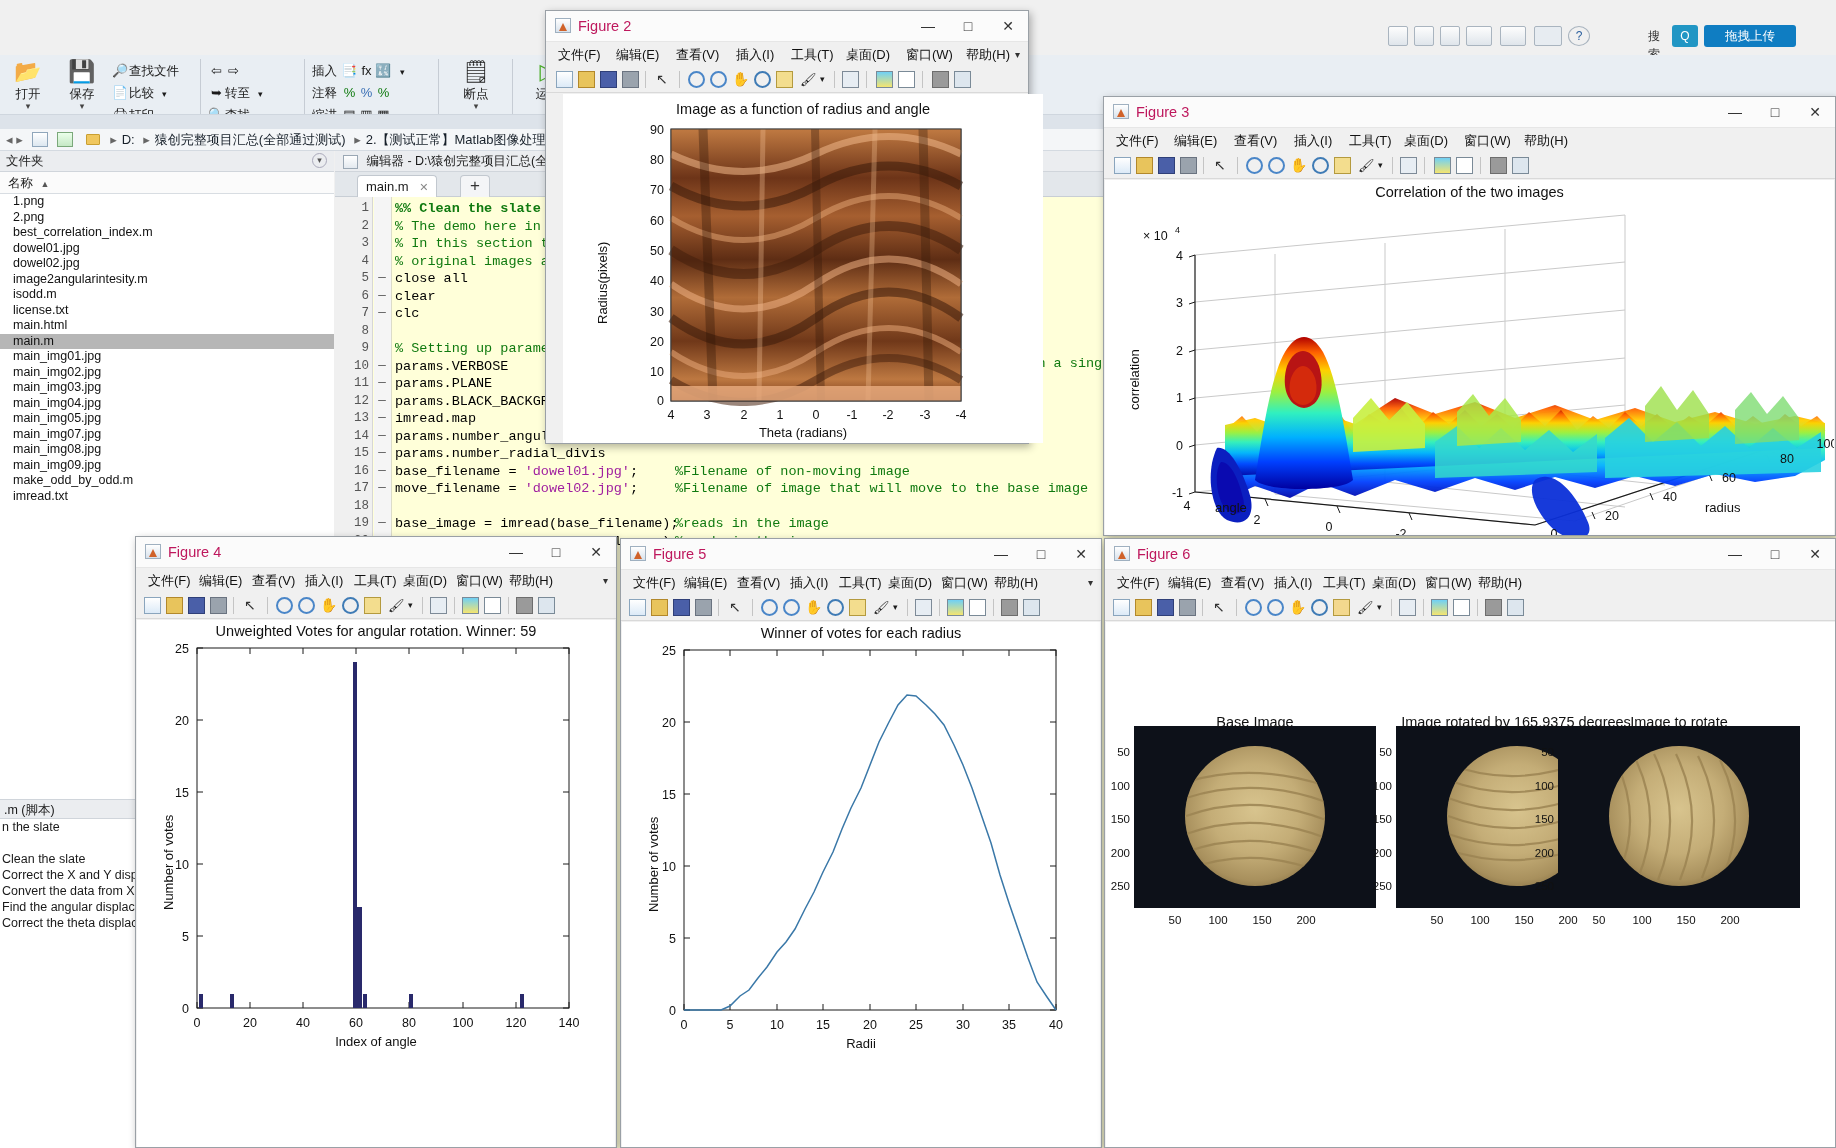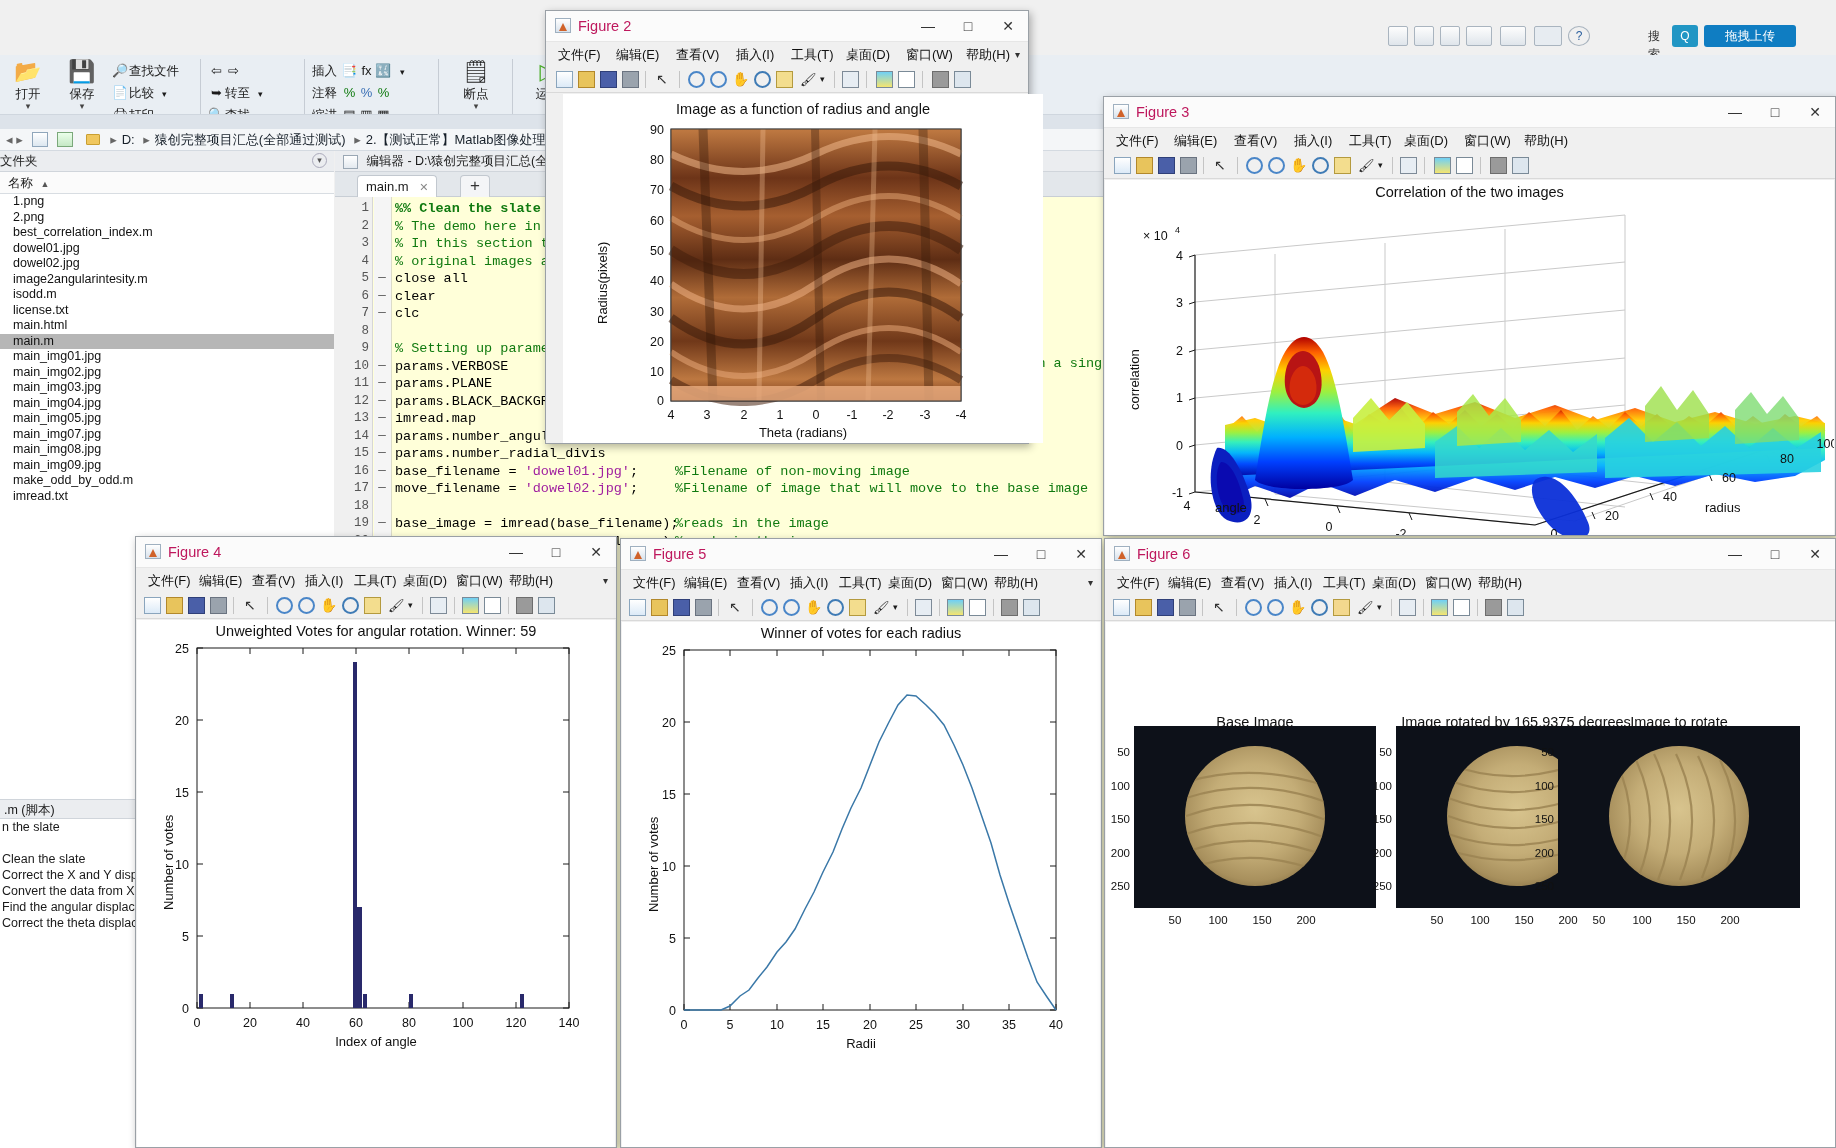--- a/index.html
+++ b/index.html
@@ -55,21 +55,21 @@
     font-size:13px; line-height:22px; white-space:nowrap; overflow:hidden;
   }
   .ml-crumbbar .seg { color:#17202a; }
   .ml-crumbbar .arw { color:#666; padding:0 5px; }
   .ml-crumbbar .folder { display:inline-block; width:14px; height:11px; background:#f0c75e; border:1px solid #c99f32; border-radius:1px; vertical-align:middle; margin:0 2px 2px 6px; }
 
   
   .fp-header {
     position:absolute; left:0; top:151px; width:334px; height:21px;
     background:#ebedf0; border-bottom:1px solid #d0d5db;
-    font-size:12.5px; line-height:21px; color:#222;
+    font-size:12.5px; line-height:21px; padding-left:6px; color:#222;
   }
   .fp-header .caret { position:absolute; right:7px; top:2px; width:15px; height:15px; border:1px solid #aab; border-radius:50%; text-align:center; line-height:13px; font-size:9px; color:#555; }
   .fp-colhdr {
     position:absolute; left:0; top:172px; width:334px; height:22px;
     background:#fbfbfb; border-bottom:1px solid #d8dde2;
     font-size:12.5px; line-height:22px; padding-left:8px;
   }
   .fp-list { position:absolute; left:0; top:194px; width:334px; height:605px; background:#ffffff; overflow:hidden; }
   .fp-item { height:15.5px; line-height:15.5px; font-size:12.5px; padding-left:6px; white-space:nowrap; color:#111; }
   .fp-item.sel { background:#b6b6b6; }

